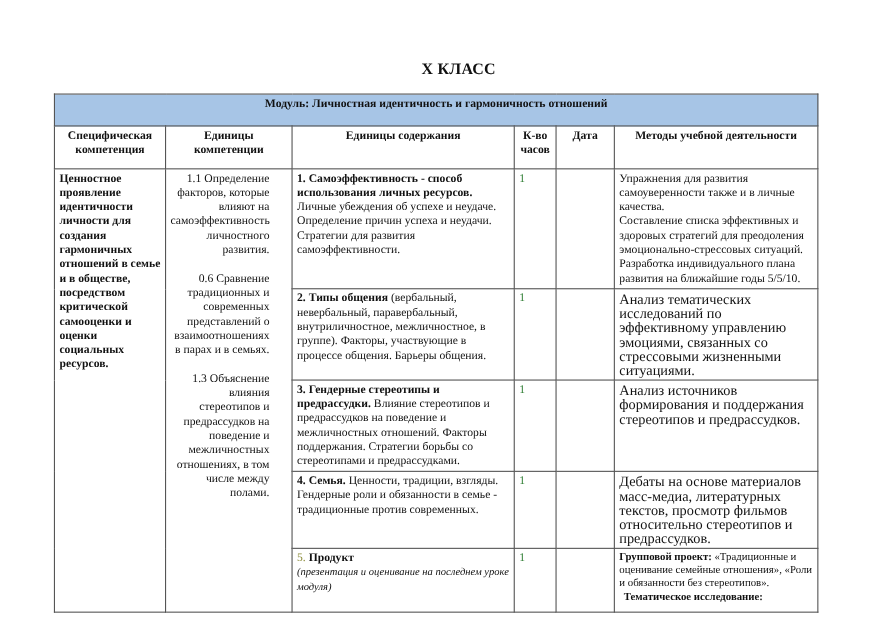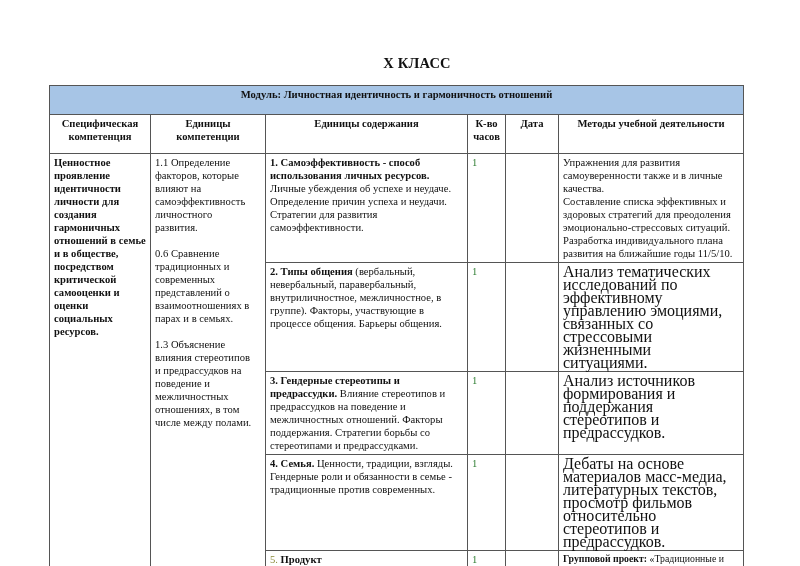--- a/index.html
+++ b/index.html
@@ -9,25 +9,25 @@
       font-weight:bold; font-size:14.5px; letter-spacing:0.2px; }
     table.plan { position:absolute; left:49px; top:85px; width:694px; border-collapse:collapse;
       table-layout:fixed; }
     table.plan td, table.plan th { border:1px solid #555; vertical-align:top; padding:2px 4px;
       font-size:10.6px; line-height:13px; }
     .module-row td { background:#a7c5e6; height:24px; padding:1px 4px; text-align:center;
       font-size:17.5px; line-height:24px; font-weight:bold; border:1px solid #6f8aa6; }
     .head-row th { font-weight:bold; font-size:10.5px; line-height:13px; text-align:center; height:34px; }
     .c-comp { font-weight:bold; font-size:10.6px; }
     .c-unit { font-size:10.6px; }
-    .c-unit p { margin:0 5px 13px 0; }
+    .c-unit p { margin:0 16px 13px 0;text-align:right; }
     .c-content b { font-weight:bold;margin-top:27px; }
     .c-hours { color:#2e7d32; font-size:9.5px; padding-left:5px; }
     .c-methods { font-size:9.4px; line-height:11.6px; }
-    .c-methods.big { font-size:16px; line-height:13px; }
+    .c-methods.big { font-size:13px; line-height:13px; }
     .num5 { color:#8b8b3a; }
     .italic-small { font-style:italic; font-size:9.6px; line-height:12px; }
     .r1 { height:94px; } .r2 { height:62px; } .r3 { height:75px; } .r4 { height:61px; } .r5 { height:58px; }
     .proj-title { font-weight:bold; }
     .study { font-weight:bold; padding-left:4px;font-family:Liberation Serif, serif; }
   </style>
 </head>
 <body>
 
 <div class="page-title">X КЛАСС</div>
@@ -59,21 +59,21 @@
     <td rowspan="5" class="c-unit">
       <p>1.1 Определение факторов, которые влияют на самоэффективность личностного развития.</p>
       <p>0.6 Сравнение традиционных и современных представлений о взаимоотношениях в парах  и в семьях.</p>
       <p>1.3 Объяснение влияния стереотипов и предрассудков на поведение и межличностных отношениях, в том числе между полами.</p>
     </td>
     <td class="c-content"><b><span>1.</span> <span>Самоэффективность - способ использования личных ресурсов.</span></b><span> Личные убеждения об успехе и неудаче. Определение причин успеха и неудачи. Стратегии для развития самоэффективности.</span></td>
     <td class="c-hours">1</td>
     <td></td>
     <td class="c-methods" style="white-space:pre-line">Упражнения для развития самоуверенности также и в личные качества.
 Составление списка эффективных и здоровых стратегий для преодоления эмоционально-стрессовых ситуаций.
-Разработка индивидуального плана развития на ближайшие годы 11/5/10.</td>
+Разработка индивидуального плана развития на ближайшие годы 5/5/10.</td>
   </tr>
   <tr class="r2">
     <td class="c-content"><b><span>2.</span> <span>Типы общения</span></b><span> (вербальный, невербальный, паравербальный, внутриличностное, межличностное, в группе). Факторы, участвующие в процессе общения. Барьеры общения.</span></td>
     <td class="c-hours">1</td>
     <td></td>
     <td class="c-methods big">Анализ тематических исследований по эффективному управлению эмоциями, связанных со стрессовыми жизненными ситуациями.</td>
   </tr>
   <tr class="r3">
     <td class="c-content"><b><span>3.</span> <span>Гендерные стереотипы и предрассудки.</span></b><span> Влияние стереотипов и предрассудков на поведение и межличностных отношений. Факторы поддержания. Стратегии борьбы со стереотипами и предрассудками.</span></td>
     <td class="c-hours">1</td>

